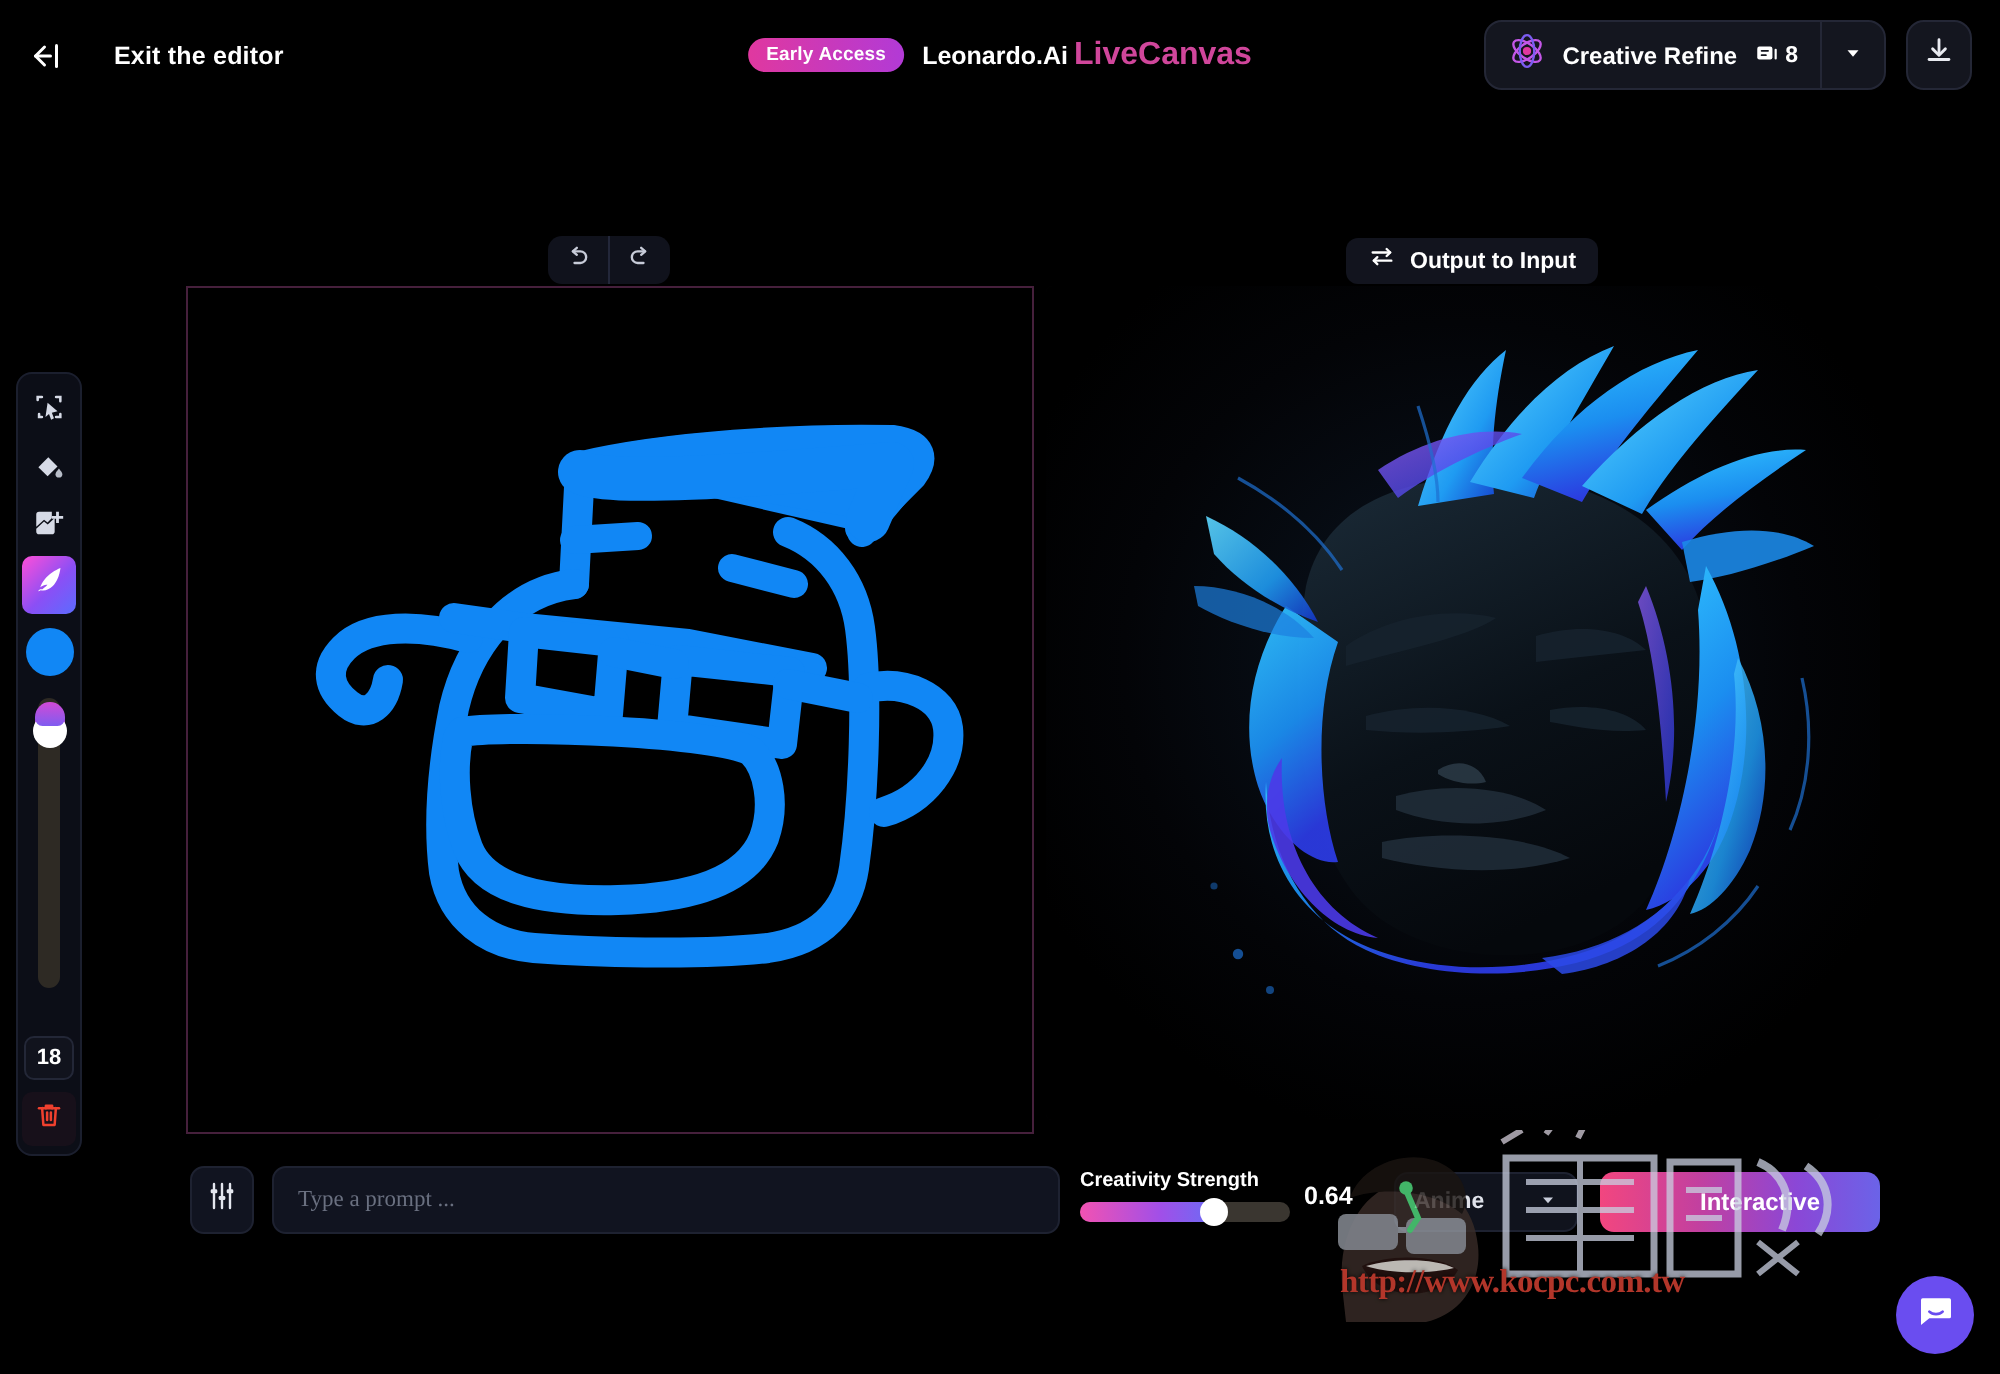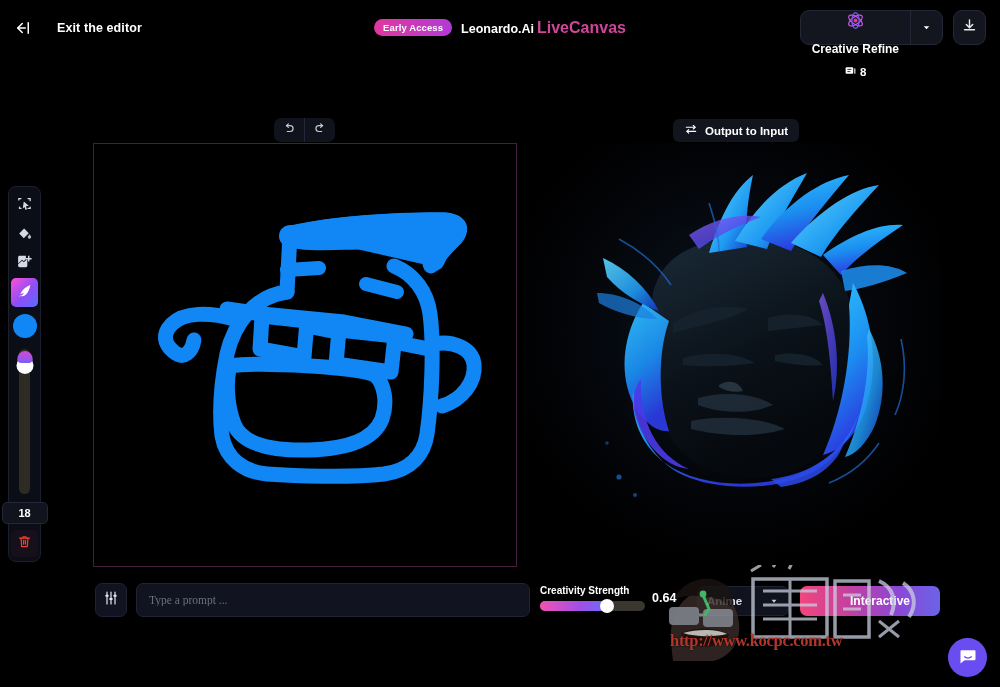--- a/index.html
+++ b/index.html
@@ -53,21 +53,21 @@
   .refine-pill {
     display: flex; align-items: center;
     height: 35px;
     background: #14161f;
     border: 1px solid #242736;
     border-radius: 9px;
     cursor: pointer;
   }
   .refine-main {
     display: flex; align-items: center; gap: 8px;
-    padding: 0 11px 0 11px; height: 100%; flex-direction: column;
+    padding: 0 11px 0 11px; height: 100%;
   }
   .refine-label { color: #ffffff; font-size: 12px; font-weight: bold; }
   .token-chip {
     display: flex; align-items: center; gap: 3px;
     color: #ffffff; font-size: 11.5px; font-weight: bold;
   }
   .refine-divider { width: 1px; height: 100%; background: #242736; }
   .refine-caret {
     width: 31px; height: 100%;
     display: flex; align-items: center; justify-content: center;
@@ -125,26 +125,27 @@
     box-shadow: 0 -5px 0 -1px rgba(190,70,220,.95);
   }
   .size-thumb::before {
     content: ""; position: absolute;
     left: 1px; top: -6px; width: 15px; height: 12px;
     border-radius: 8px 8px 4px 4px;
     background: linear-gradient(180deg, #d24ad6 0%, #7f5cf0 100%);
     z-index: -1;
   }
   .size-box {
-    width: 46px; height: 22px;
+    width: 25px; height: 22px;
     background: #11131d; border: 1px solid #232737;
     border-radius: 5px;
     display: flex; align-items: center; justify-content: center;
     color: #ffffff; font-size: 11px; font-weight: bold;
     margin-bottom: 6px;
+    margin-top: 16px;
   }
   .delete-btn {
     width: 27px; height: 27px;
     background: #17101a;
     border-radius: 5px;
     display: flex; align-items: center; justify-content: center;
     cursor: pointer;
   }
 
   

